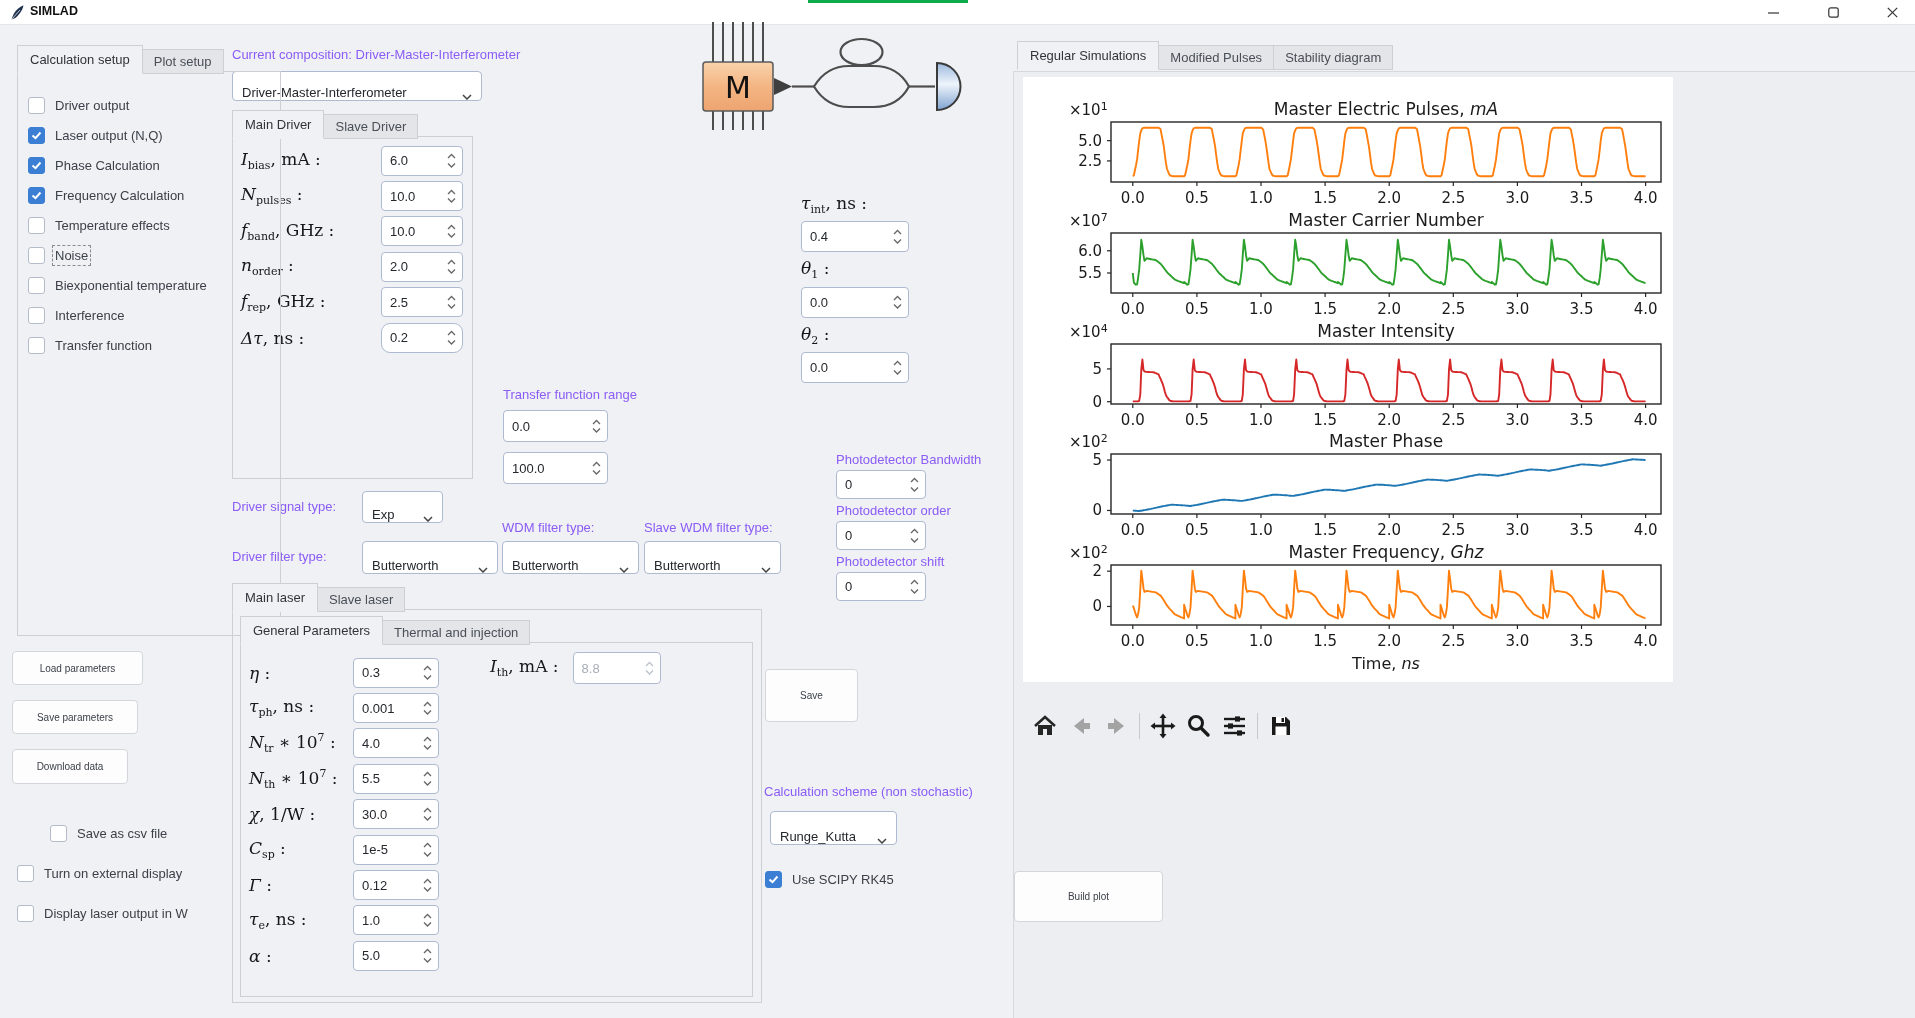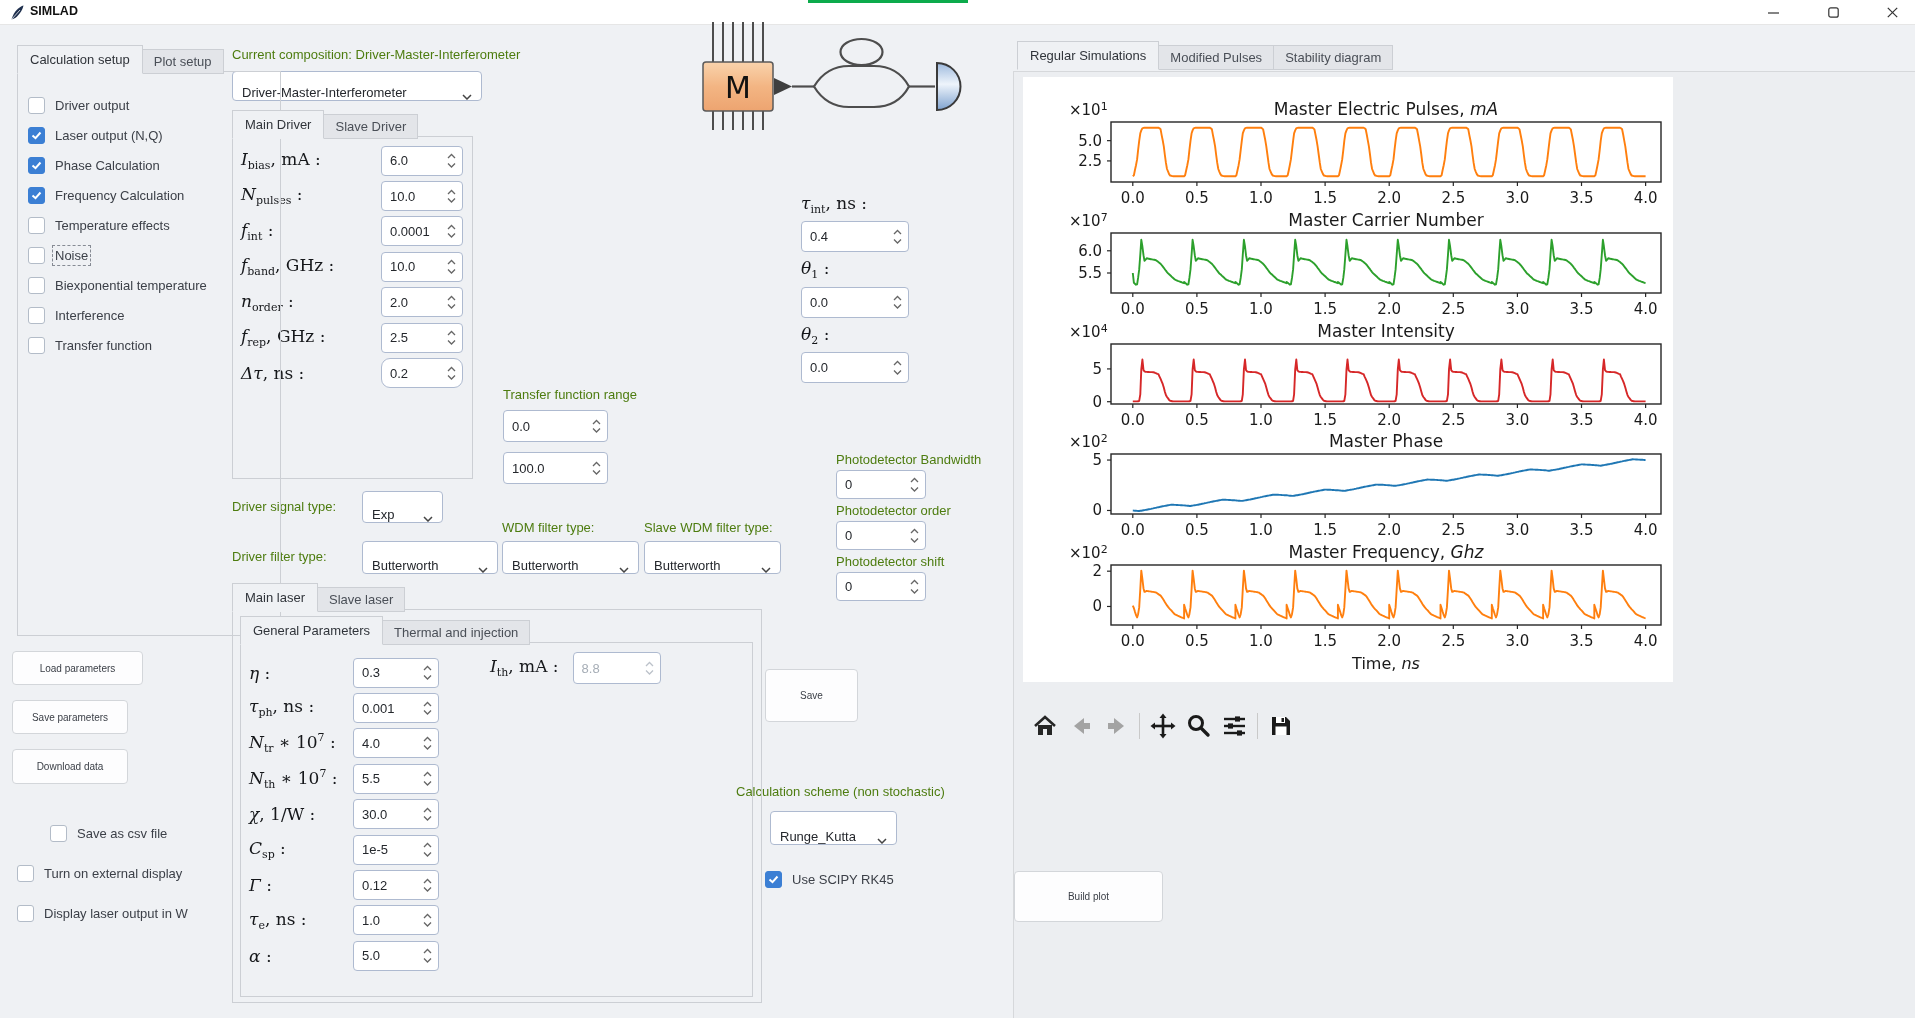--- a/index.html
+++ b/index.html
@@ -38,21 +38,21 @@
   .combo{background:#fff;border:1px solid #aebad0;border-radius:4px;height:28px;
          display:flex;align-items:flex-end;justify-content:space-between;padding:0 9px;}
   .combo-val{font-size:13px;color:#24272c;white-space:nowrap;}
   
   .mathlab{font-family:"DejaVu Serif",serif;font-size:17px;color:#15171a;white-space:nowrap;}
   .mathlab i{font-style:italic;}
   .mathlab sub{font-size:11px;}
   .mathlab sup{font-size:11px;}
   .prow{display:flex;align-items:center;height:35.4px;}
   .prow .mathlab{flex:1;}
-  .plain-label{font-size:13px;color:#4d7c0f;white-space:nowrap;}
+  .plain-label{font-size:13px;color:#8b5cf6;white-space:nowrap;}
   
   .right-pane{background:#eceef1;border:1px solid #d6d8db;border-right:none;border-bottom:none;}
   .figure{background:#ffffff;}
   .mpl-toolbar{display:flex;align-items:center;gap:9px;}
   .mpl-sep{width:1px;height:26px;background:#c9c9c9;}
   .mpl-btn{width:27px;height:27px;display:flex;align-items:center;justify-content:center;}
   text{font-family:"DejaVu Sans",sans-serif;}
 </style>
 </head>
 <body>
@@ -132,21 +132,21 @@
       <span class="cb-box"></span>
       <span class="cb-label">Interference</span>
     </div>
     <div class="cb-row">
       <span class="cb-box"></span>
       <span class="cb-label">Transfer function</span>
     </div>
   </div>
 
 <button class="abs btn" style="left:12px;top:651px;width:131px;height:34px">Load parameters</button>
-<button class="abs btn" style="left:12px;top:700px;width:116px;height:34px">Save parameters</button>
+<button class="abs btn" style="left:12px;top:700px;width:126px;height:34px">Save parameters</button>
 <button class="abs btn" style="left:12px;top:749px;width:116px;height:35px">Download data</button>
 
 <div class="abs" style="left:17px;top:818px" id="output-options">
     <div class="cb-row" style="margin-bottom: 10px; margin-left: 33px;">
       <span class="cb-box"></span>
       <span class="cb-label">Save as csv file</span>
     </div>
     <div class="cb-row" style="margin-bottom: 10px;">
       <span class="cb-box"></span>
       <span class="cb-label">Turn on external display</span>
@@ -193,34 +193,20 @@
           <svg width="9" height="6.5">
             <polyline points="1,5 4.5,1.5 8,5" fill="none" stroke="#666" stroke-width="1.3"></polyline>
           </svg>
           <svg width="9" height="6.5">
             <polyline points="1,1.5 4.5,5 8,1.5" fill="none" stroke="#666" stroke-width="1.3"></polyline>
           </svg>
         </span>
       </div>
     </div>
     <div class="prow">
-      <span class="mathlab"><i>f</i><sub>int</sub> :</span>
-      <div class="spin" style="width: 80px; height: 28px; flex: 0 0 80px;">
-        <span class="spin-val">0.0001</span>
-        <span class="spin-arrows">
-          <svg width="9" height="6.5">
-            <polyline points="1,5 4.5,1.5 8,5" fill="none" stroke="#666" stroke-width="1.3"></polyline>
-          </svg>
-          <svg width="9" height="6.5">
-            <polyline points="1,1.5 4.5,5 8,1.5" fill="none" stroke="#666" stroke-width="1.3"></polyline>
-          </svg>
-        </span>
-      </div>
-    </div>
-    <div class="prow">
       <span class="mathlab"><i>f</i><sub>band</sub>,  GHz :</span>
       <div class="spin" style="width: 80px; height: 28px; flex: 0 0 80px;">
         <span class="spin-val">10.0</span>
         <span class="spin-arrows">
           <svg width="9" height="6.5">
             <polyline points="1,5 4.5,1.5 8,5" fill="none" stroke="#666" stroke-width="1.3"></polyline>
           </svg>
           <svg width="9" height="6.5">
             <polyline points="1,1.5 4.5,5 8,1.5" fill="none" stroke="#666" stroke-width="1.3"></polyline>
           </svg>
@@ -555,21 +541,21 @@
         </svg>
         <svg width="9" height="6.5">
           <polyline points="1,1.5 4.5,5 8,1.5" fill="none" stroke="#666" stroke-width="1.3"></polyline>
         </svg>
       </span>
     </div>
   </div>
 
 <button class="abs btn" style="left:765px;top:669px;width:93px;height:53px">Save</button>
 
-<div class="abs plain-label" style="left:736px;top:784px">Calculation scheme (non stochastic)</div>
+<div class="abs plain-label" style="left:764px;top:784px">Calculation scheme (non stochastic)</div>
 <div class="abs combo" style="left:770px;top:811px;width:107px;height:32px">
   <span class="combo-val">Runge_Kutta</span>
   <svg width="10" height="6">
       <polyline points="1,1 5,5 9,1" fill="none" stroke="#444" stroke-width="1.5"></polyline>
     </svg>
 </div>
 <div class="abs" style="left:765px;top:864px" id="rk45-box">
     <div class="cb-row on">
       <span class="cb-box">
         <svg width="11" height="9">

